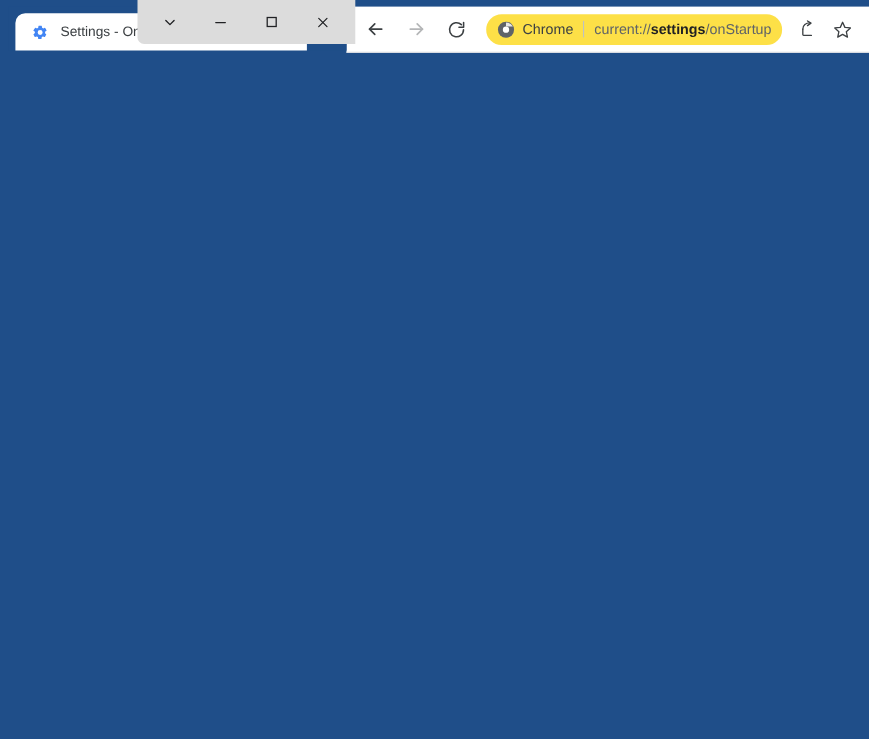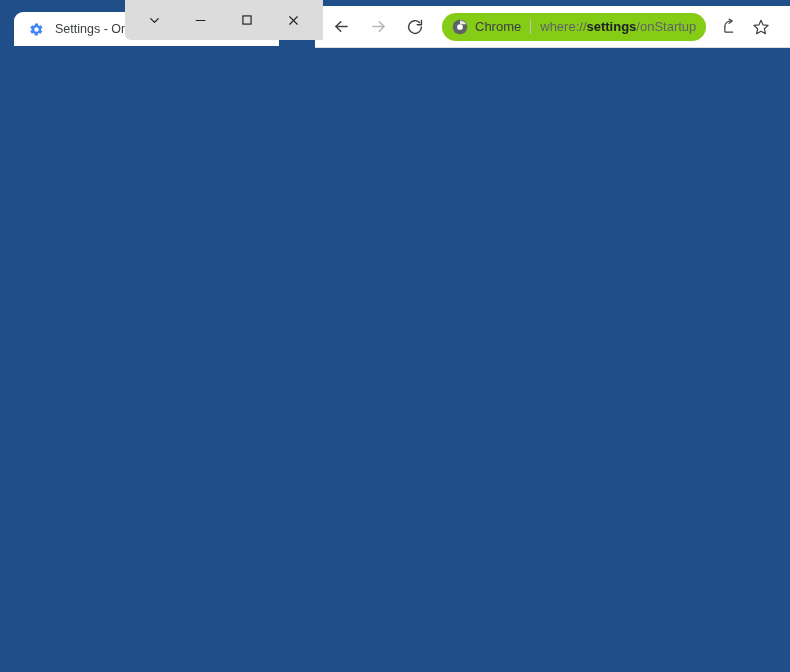--- a/index.html
+++ b/index.html
@@ -119,21 +119,21 @@
     display: flex; align-items: center; justify-content: center;
     border-radius: 50%;
     cursor: pointer;
     flex-shrink: 0;
   }
   .nav-btn.disabled { opacity: 0.38; }
 
   #omnibox {
     flex: 1;
     height: 28px;
-    background: #84cc16;
+    background: #fde047;
     border-radius: 14px;
     display: flex;
     align-items: center;
     padding: 0 10px 0 9px;
     margin: 0 7px 0 11px;
     cursor: text;
     min-width: 0;
   }
 
   #chrome-badge-icon {
@@ -470,21 +470,21 @@
     <div id="omnibox">
       <span id="chrome-badge-icon">
         <svg width="16" height="16" viewBox="0 0 24 24">
           <circle cx="12" cy="12" r="11" fill="#5f6368"></circle>
           <circle cx="12" cy="12" r="4.3" fill="#ffffff"></circle>
           <path d="M12 7.7h9.4a11 11 0 0 0-9.4-5.4z" fill="#ffffff" opacity="0.85"></path>
         </svg>
       </span>
       <span id="omnibox-scheme-label">Chrome</span>
       <span id="omnibox-separator"></span>
-      <span id="omnibox-url"><span>where://</span><b>settings</b><span>/onStartup</span></span>
+      <span id="omnibox-url"><span>current://</span><b>settings</b><span>/onStartup</span></span>
     </div>
 
     <div class="tb-action">
       <svg width="17" height="17" viewBox="0 0 24 24" fill="none" stroke="#3c4043" stroke-width="1.7" stroke-linecap="round" stroke-linejoin="round">
         <path d="M4 12v7a1 1 0 0 0 1 1h10"></path>
         <path d="M4 12c0-5 4-8 9-8"></path>
         <polyline points="10 1.5 14.5 4.3 10 7.5"></polyline>
       </svg>
     </div>
 

